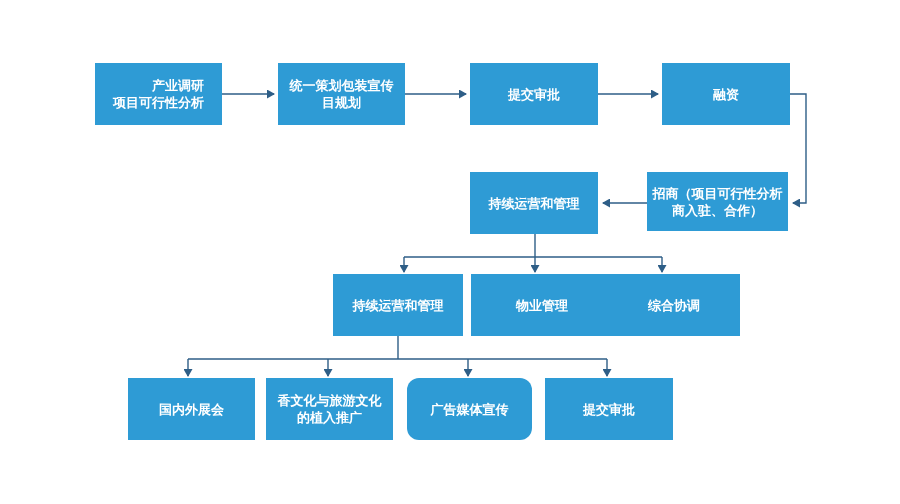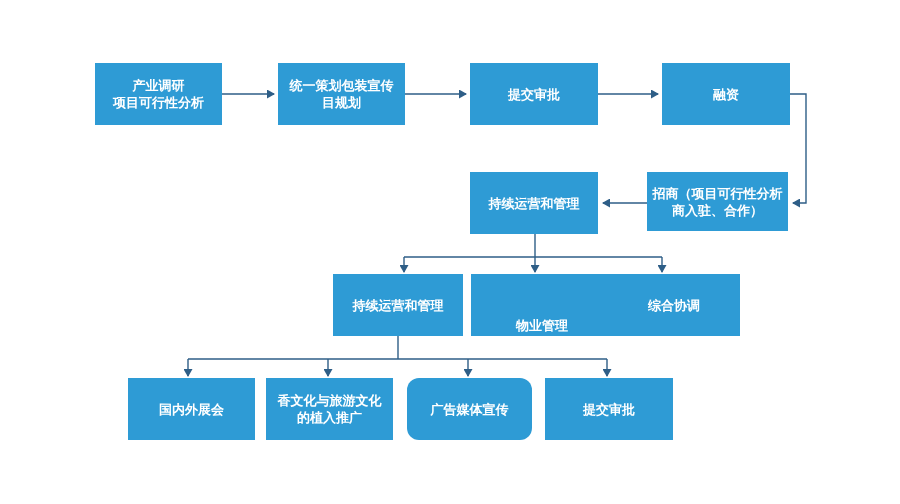--- a/index.html
+++ b/index.html
@@ -72,21 +72,21 @@
     <polyline points="662,257 662,272" marker-end="url(#arrow)"></polyline>
 
     <polyline points="398,336 398,359"></polyline>
     <polyline points="188,359 607,359"></polyline>
     <polyline points="188,359 188,376" marker-end="url(#arrow)"></polyline>
     <polyline points="328,359 328,376" marker-end="url(#arrow)"></polyline>
     <polyline points="468,359 468,376" marker-end="url(#arrow)"></polyline>
     <polyline points="607,359 607,376" marker-end="url(#arrow)"></polyline>
   </svg>
 
-  <div class="node" style="left:95px;  top:63px;  width:127px; height:62px;">
+  <div class="node" style="left:95px;  top:63px;  width:127px; height:62px;text-align:right;">
     <span class="node-label">产业调研
 项目可行性分析</span>
   </div>
 
   <div class="node" style="left:278px; top:63px;  width:127px; height:62px;">
     <span class="node-label">统一策划包装宣传
 目规划</span>
   </div>
 
   <div class="node" style="left:470px; top:63px;  width:128px; height:62px;">
@@ -103,21 +103,21 @@
 
   <div class="node" style="left:647px; top:172px; width:141px; height:59px;">
     <span class="node-label">招商（项目可行性分析
 商入驻、合作）</span>
   </div>
 
   <div class="node" style="left:333px; top:274px; width:130px; height:62px;">
     <span class="node-label">持续运营和管理</span>
   </div>
 
-  <div class="node" style="left:471px; top:274px; width:142px; height:62px;align-items:flex-end;">
+  <div class="node" style="left:471px; top:274px; width:142px; height:62px;">
     <span class="node-label">物业管理</span>
   </div>
 
   <div class="node" style="left:608px; top:274px; width:132px; height:62px;">
     <span class="node-label">综合协调</span>
   </div>
 
   <div class="node" style="left:128px; top:378px; width:127px; height:62px;align-items:center;">
     <span class="node-label">国内外展会</span>
   </div>

